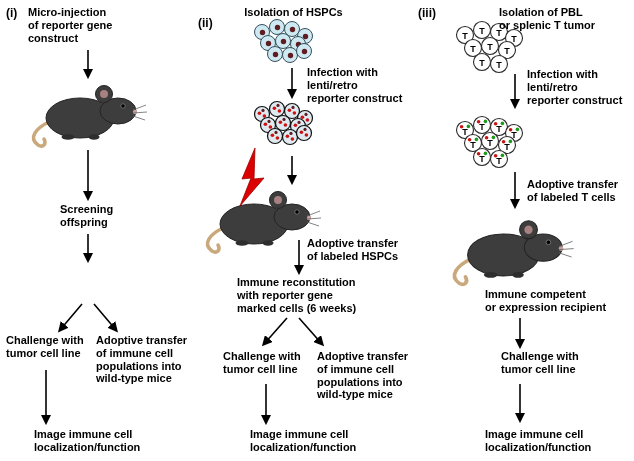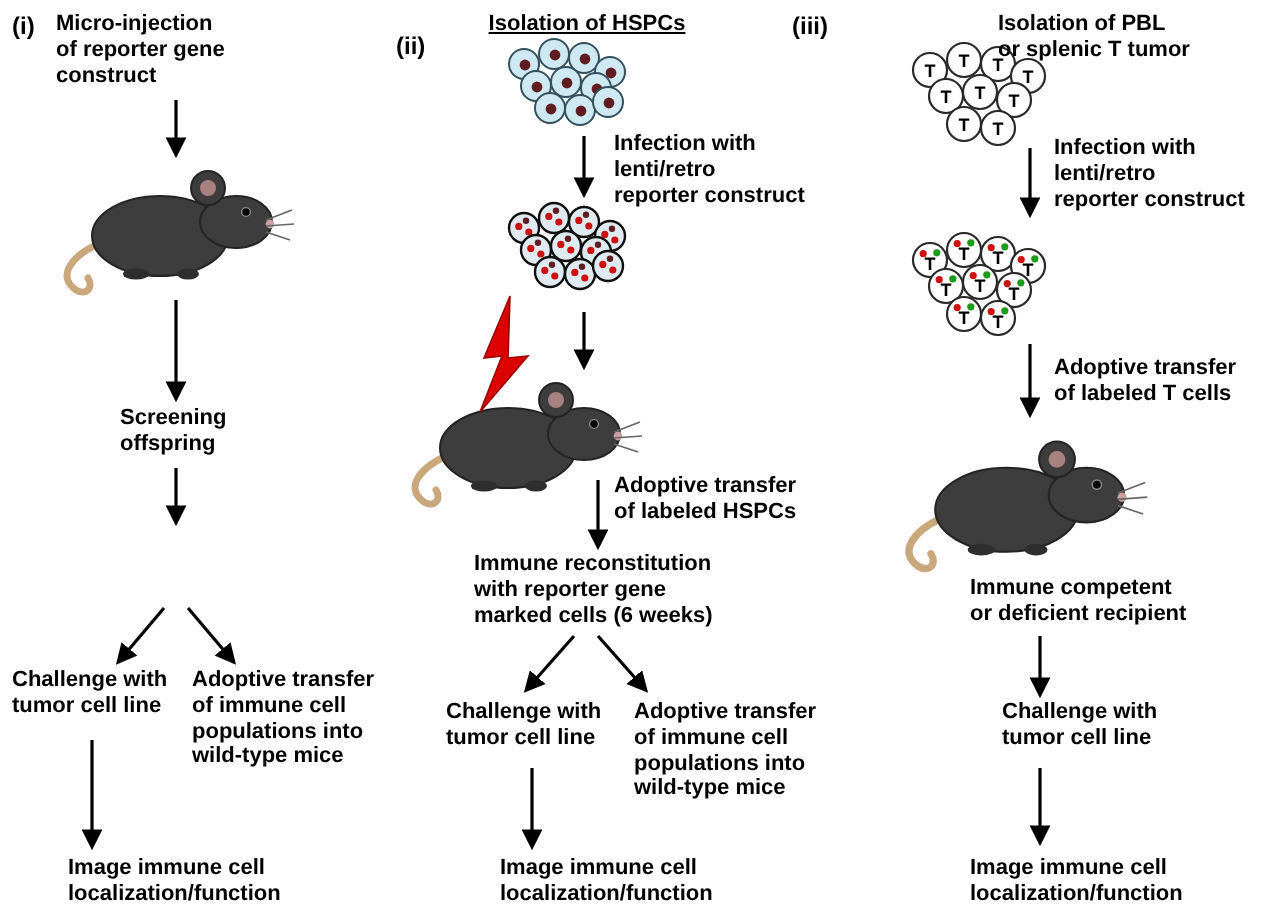--- a/index.html
+++ b/index.html
@@ -5,21 +5,21 @@
   * { margin:0; padding:0; box-sizing:border-box; }
   body { background:#ffffff; }
   .figure {
     position:relative; width:634px; height:461px; background:#ffffff;
     font-family:"Liberation Sans", sans-serif; overflow:hidden;
   }
   .txt {
     position:absolute; font-size:11px; font-weight:bold; color:#000;
     line-height:1.16; white-space:pre-line;
   }
-  .center { text-align:center;text-decoration:underline; }
+  .center { text-align:center; }
   .panel-label { position:absolute; font-size:12px; font-weight:bold; color:#000; }
   svg.layer { position:absolute; left:0; top:0; }
   .arrow { stroke:#000; stroke-width:1.6; }
   .tl { font:bold 9px "Liberation Sans", sans-serif; text-anchor:middle; fill:#000; }
 </style>
 </head>
 <body>
 
 <div class="figure">
 
@@ -219,28 +219,28 @@
 marked cells (6 weeks)</div>
   <div class="txt" style="left:223px;top:350px;width:95px">Challenge with
 tumor cell line</div>
   <div class="txt" style="left:317px;top:350px;width:105px">Adoptive transfer
 of immune cell
 populations into
 wild-type mice</div>
   <div class="txt" style="left:250px;top:428px;width:125px">Image immune cell
 localization/function</div>
 
-  <div class="panel-label" style="left:396px;top:6px">(iii)</div>
+  <div class="panel-label" style="left:418px;top:6px">(iii)</div>
   <div class="txt" style="left:499px;top:6px;width:110px">Isolation of PBL
 or splenic T tumor</div>
   <div class="txt" style="left:527px;top:68px;width:105px">Infection with
 lenti/retro
 reporter construct</div>
   <div class="txt" style="left:527px;top:178px;width:105px">Adoptive transfer
 of labeled T cells</div>
   <div class="txt" style="left:485px;top:288px;width:135px">Immune competent
-or deficient recipient</div>
+or expression recipient</div>
   <div class="txt" style="left:501px;top:350px;width:95px">Challenge with
 tumor cell line</div>
   <div class="txt" style="left:485px;top:428px;width:125px">Image immune cell
 localization/function</div>
 
 </div>
 
 </body></html>

